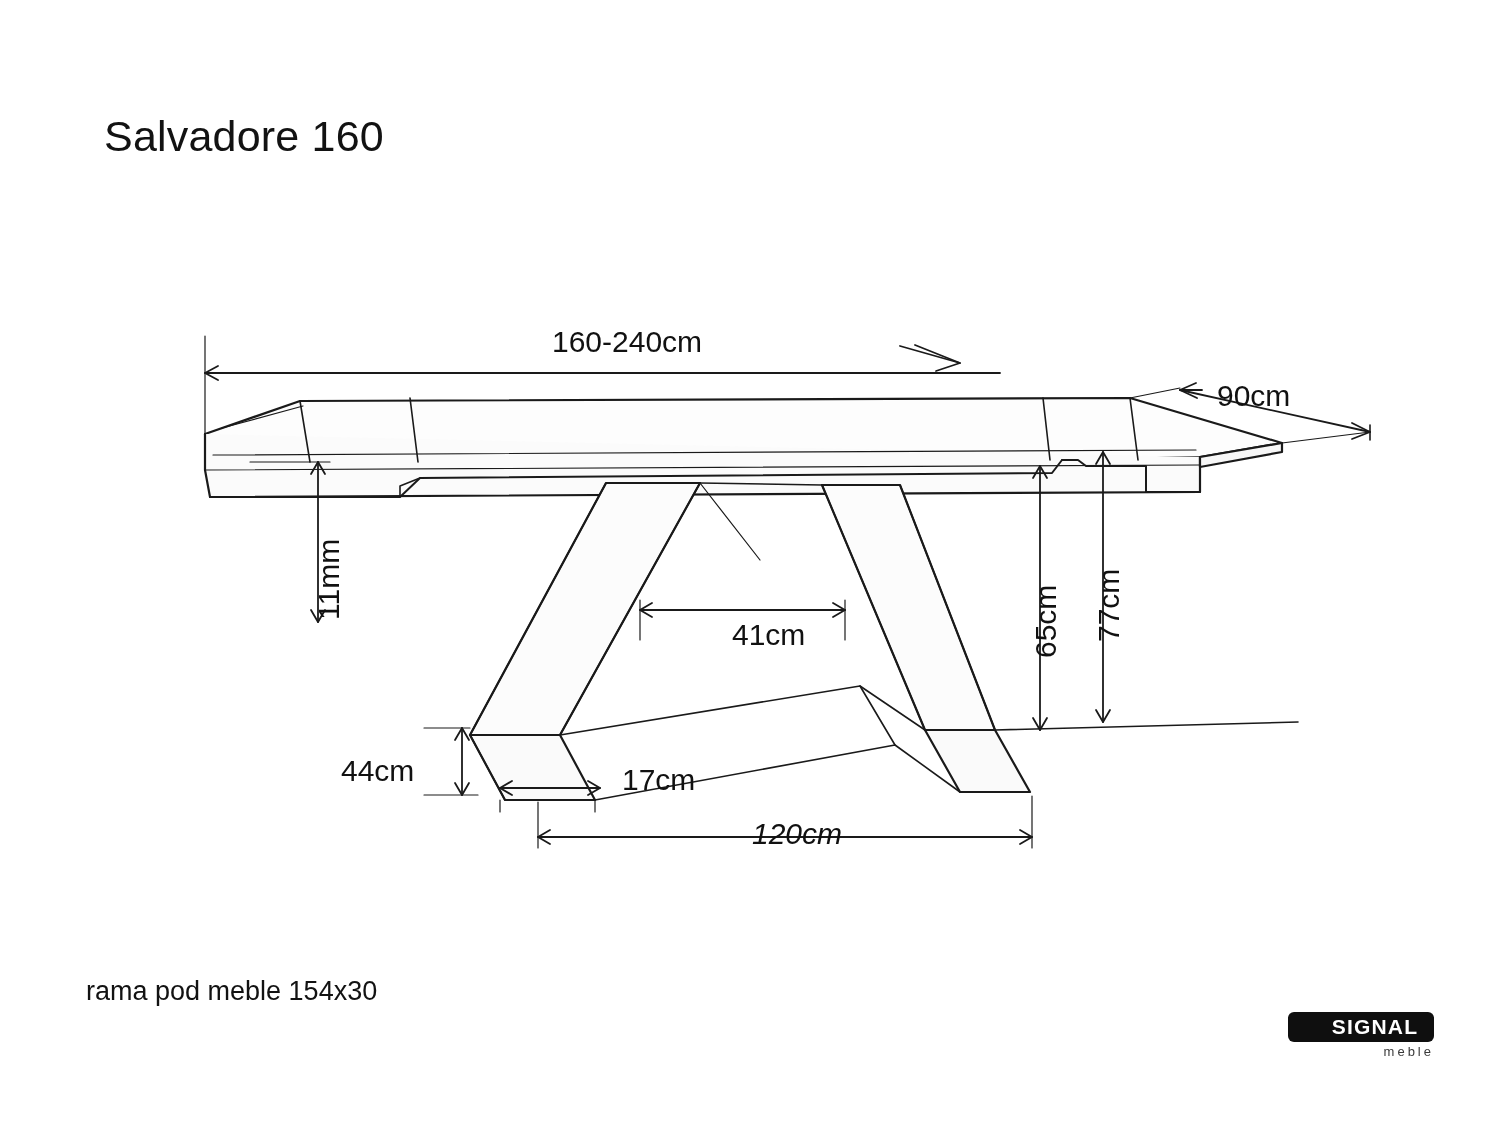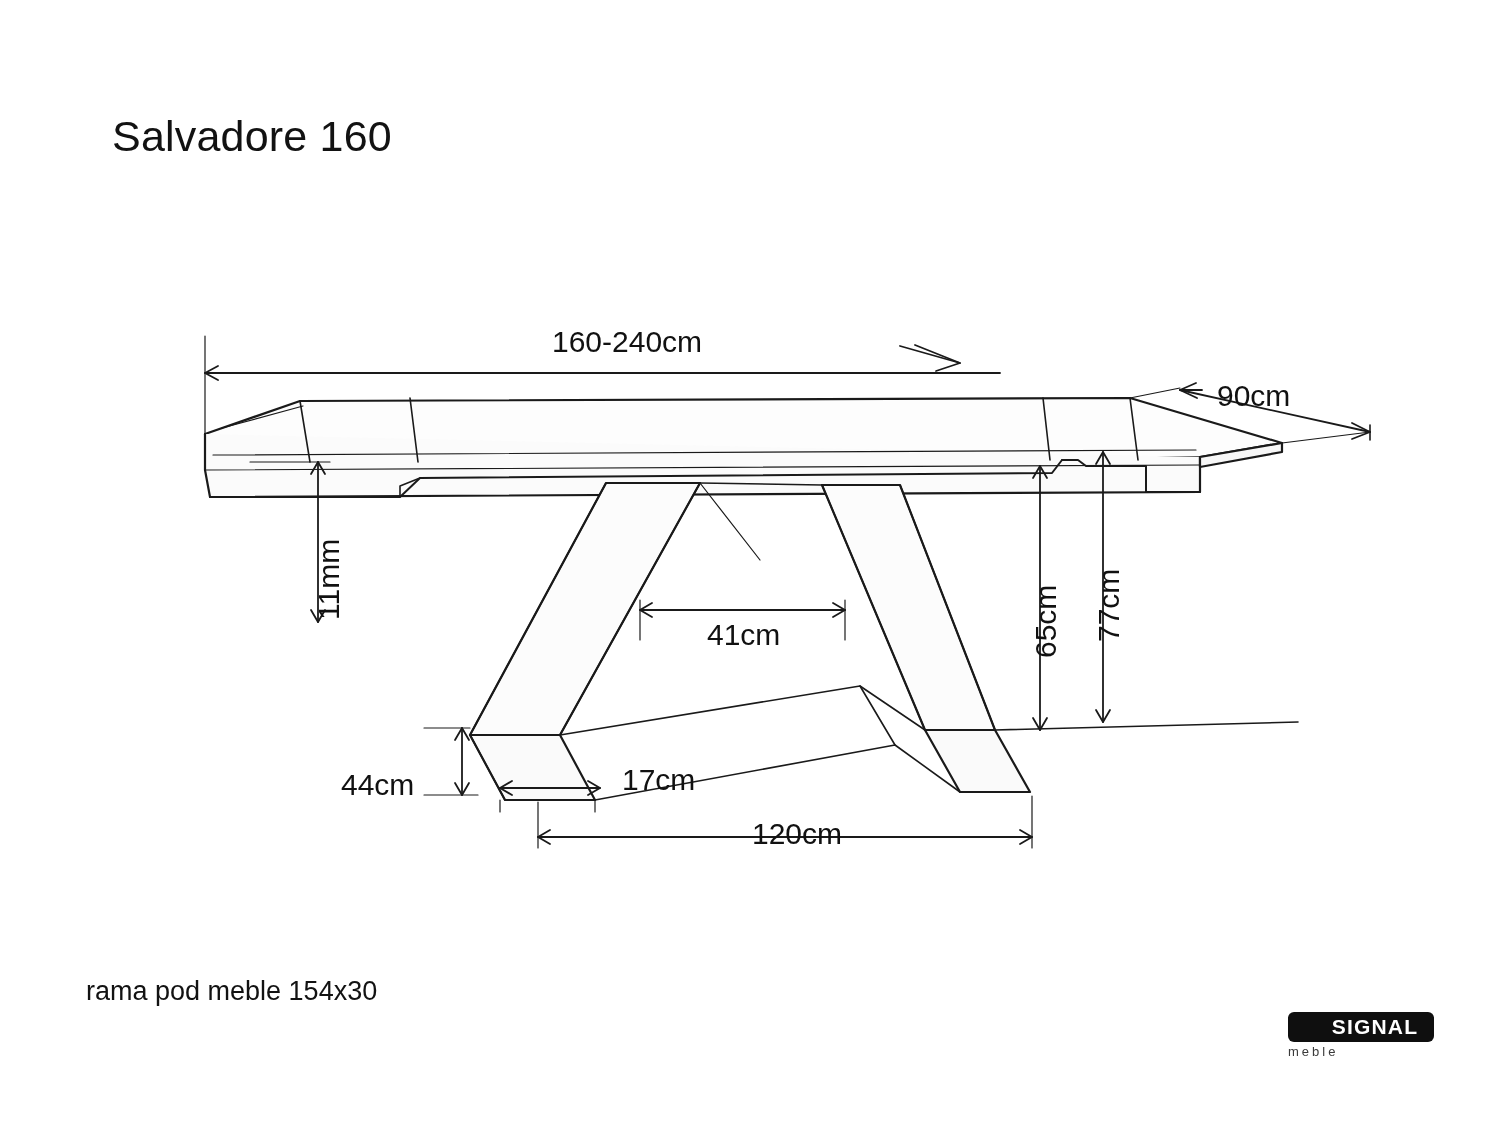--- a/index.html
+++ b/index.html
@@ -22,21 +22,20 @@
   }
   .title {
     position: absolute;
     left: 104px;
     top: 112px;
     font-size: 43px;
     font-weight: 400;
     letter-spacing: 0.2px;
     color: #121212;
     white-space: nowrap;
-    margin-left: 8px;
   }
   .footnote {
     position: absolute;
     left: 86px;
     top: 976px;
     font-size: 27px;
     font-weight: 400;
     color: #121212;
     white-space: nowrap;
   }
@@ -87,21 +86,21 @@
     font-size: 21px;
     font-weight: bold;
     letter-spacing: 1.2px;
     font-family: "Liberation Sans", sans-serif;
   }
   .logo-sub {
     position: absolute;
     left: 0;
     top: 32px;
     width: 146px;
-    text-align: left;
+    text-align: right;
     font-size: 13px;
     letter-spacing: 3px;
     color: #3a3a3a;
     font-family: "Liberation Sans", sans-serif;
   }
 </style>
 </head>
 <body>
 
 <div id="page">
@@ -217,26 +216,26 @@
         <path d="M 538,802 L 538,848" stroke-width="1.2"></path>
         <path d="M 1032,796 L 1032,848" stroke-width="1.2"></path>
 
       </g>
     </g>
   </svg>
 
   <div class="dimlabel" style="left:552px; top:325px;">160-240cm</div>
   <div class="dimlabel" style="left:1217px; top:379px;">90cm</div>
   <div class="dimlabel vert" style="left:312px; top:620px;">11mm</div>
-  <div class="dimlabel" style="left:707px; top:618px;">41cm</div>
+  <div class="dimlabel" style="left:732px; top:618px;">41cm</div>
   <div class="dimlabel vert" style="left:1029px; top:658px;">65cm</div>
   <div class="dimlabel vert" style="left:1092px; top:642px;">77cm</div>
-  <div class="dimlabel" style="left:341px; top:754px;margin-top:14px;">44cm</div>
+  <div class="dimlabel" style="left:341px; top:754px;">44cm</div>
   <div class="dimlabel" style="left:622px; top:763px;">17cm</div>
-  <div class="dimlabel" style="left:752px; top:817px;">120cm</div>
+  <div class="dimlabel" style="left:752px; top:817px;font-style:italic;">120cm</div>
 
   <div class="footnote">rama pod meble 154x30</div>
 
   <div class="logo">
     <div class="logo-box"></div>
     <div class="logo-text">SIGNAL</div>
     <div class="logo-sub">meble</div>
   </div>
 
 </div>

